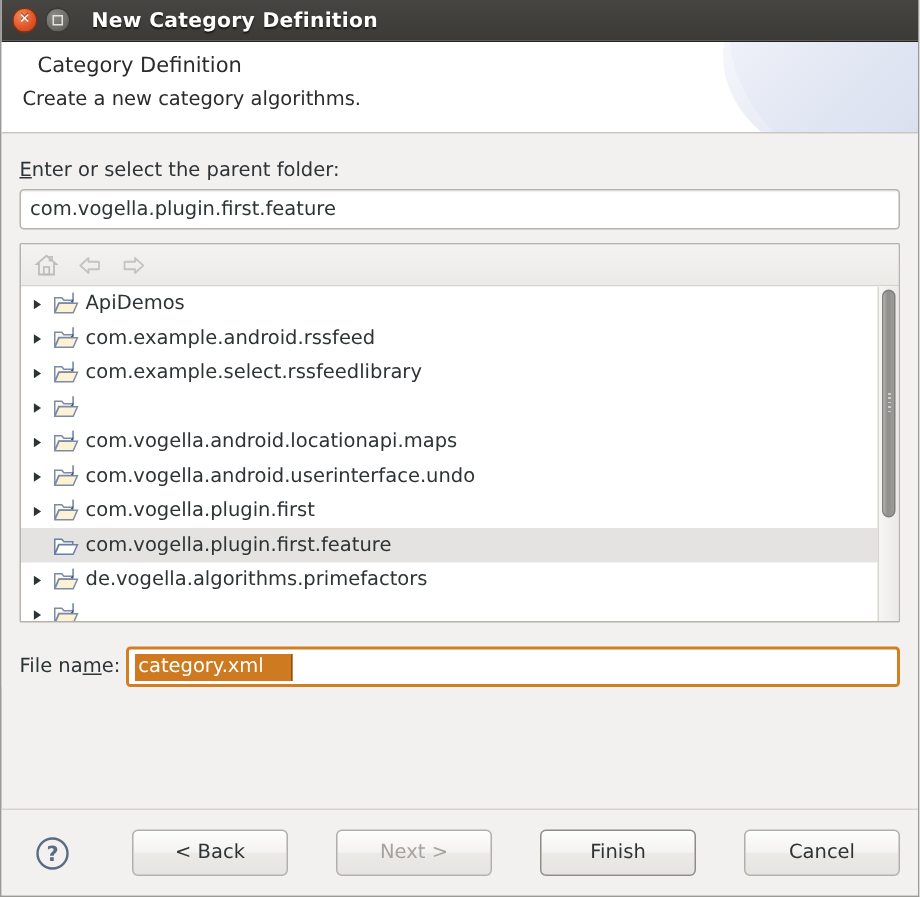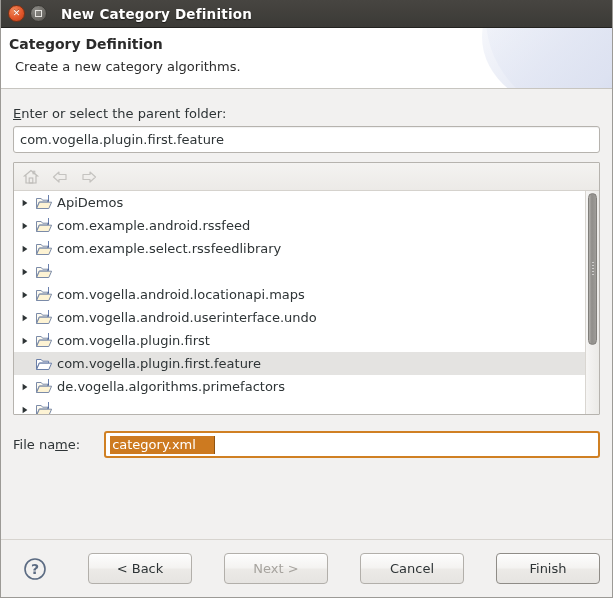--- a/index.html
+++ b/index.html
@@ -91,24 +91,24 @@
   }
   #banner-gfx .arc2 {
     position: absolute;
     right: -84px; top: -110px;
     width: 210px; height: 200px;
     border-radius: 50%;
     background: linear-gradient(135deg, rgba(230,234,246,0) 0%, #e9edf7 75%, #dfe4f3 100%);
   }
   #banner-title {
     position: relative;
-    font-weight: bold;
+    font-weight: normal;
     font-size: 14px;
     color: #2b2b2b;
-    padding: 8px 0 0 8px;
+    padding: 8px 0 0 24px;
   }
   #banner-sub {
     position: relative;
     font-size: 13px;
     color: #2b2b2b;
     padding: 7px 0 0 14px;
   }
 
   
   #body {
@@ -205,21 +205,21 @@
     transform: translate(-50%,-50%);
     width: 2px; height: 14px;
     background: repeating-linear-gradient(to bottom, rgba(255,255,255,.55) 0 1px, transparent 1px 3px);
   }
 
   
   #filename-row {
     display: flex;
     align-items: center;
     margin-top: 16px;
-    gap: 24px;
+    gap: 4px;
   }
   #filename-label { font-size: 13px; flex: none; }
   #filename-input {
     flex: 1;
     height: 27px;
     background: #ffffff;
     border: 2px solid #d08023;
     border-radius: 3px;
     display: flex;
     align-items: center;
@@ -489,18 +489,18 @@
   <div id="btnbar">
     <span id="help-btn">
       <svg viewBox="0 0 26 26" width="26" height="26">
         <circle cx="13" cy="13" r="10" fill="none" stroke="#5b6b82" stroke-width="1.6"></circle>
         <text x="13" y="18" text-anchor="middle" font-size="14" font-family="DejaVu Sans, sans-serif" font-weight="bold" fill="#5b6b82">?</text>
       </svg>
     </span>
     <div id="btn-group">
       <div class="btn">&lt; Back</div>
       <div class="btn disabled">Next &gt;</div>
+      <div class="btn default">Finish</div>
       <div class="btn">Cancel</div>
-      <div class="btn default">Finish</div>
     </div>
   </div>
 
 </div>
 
 </body></html>

